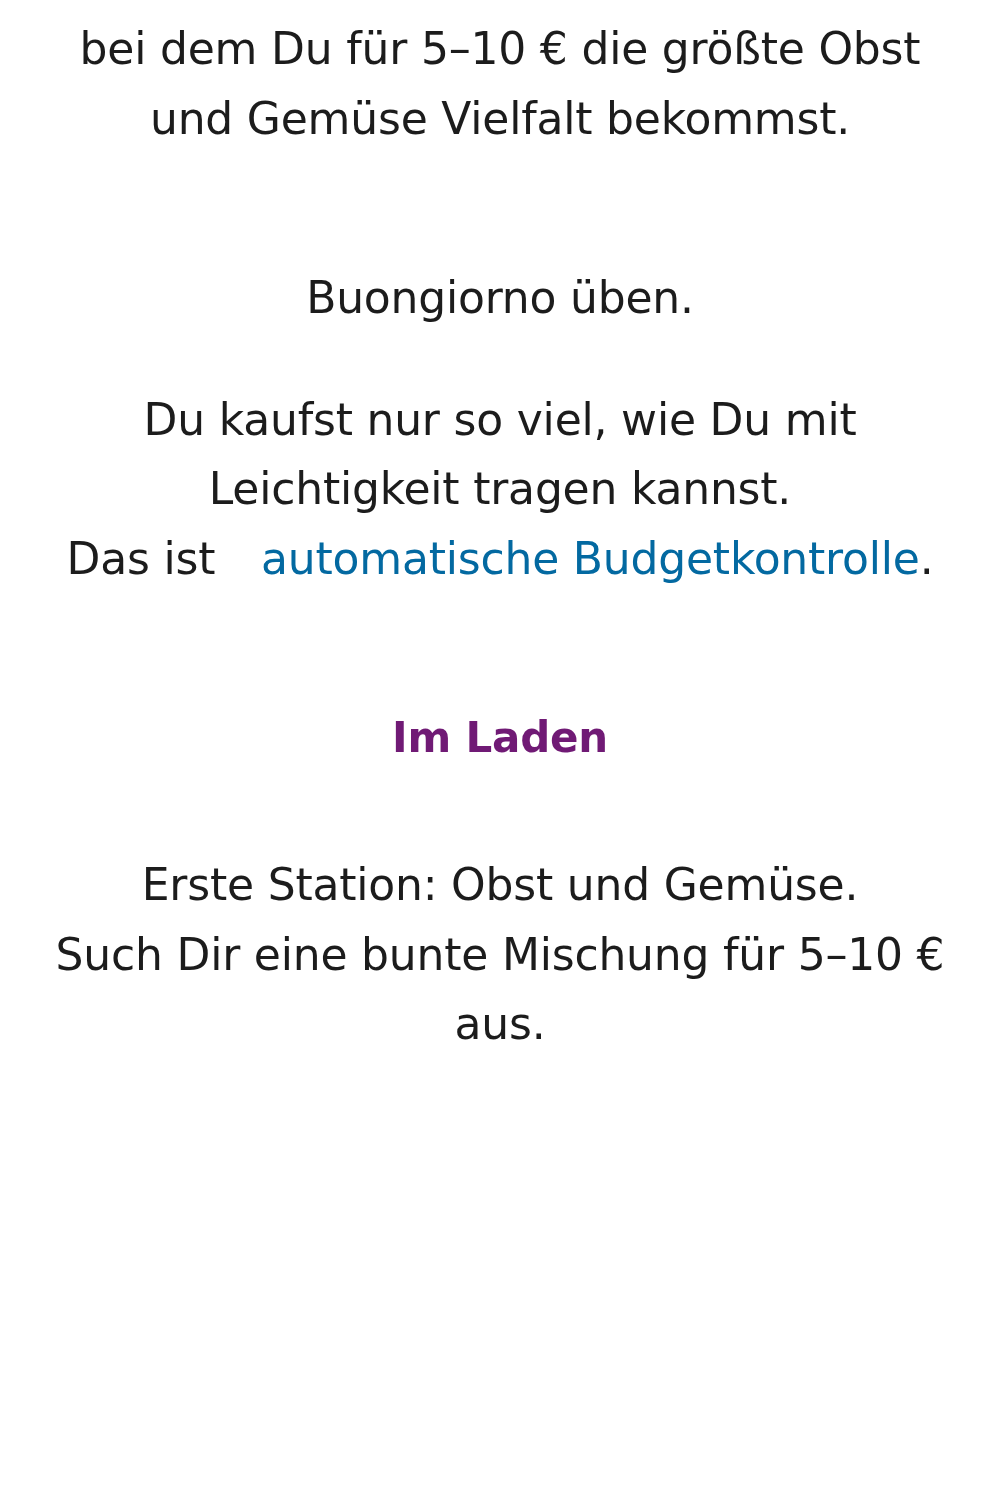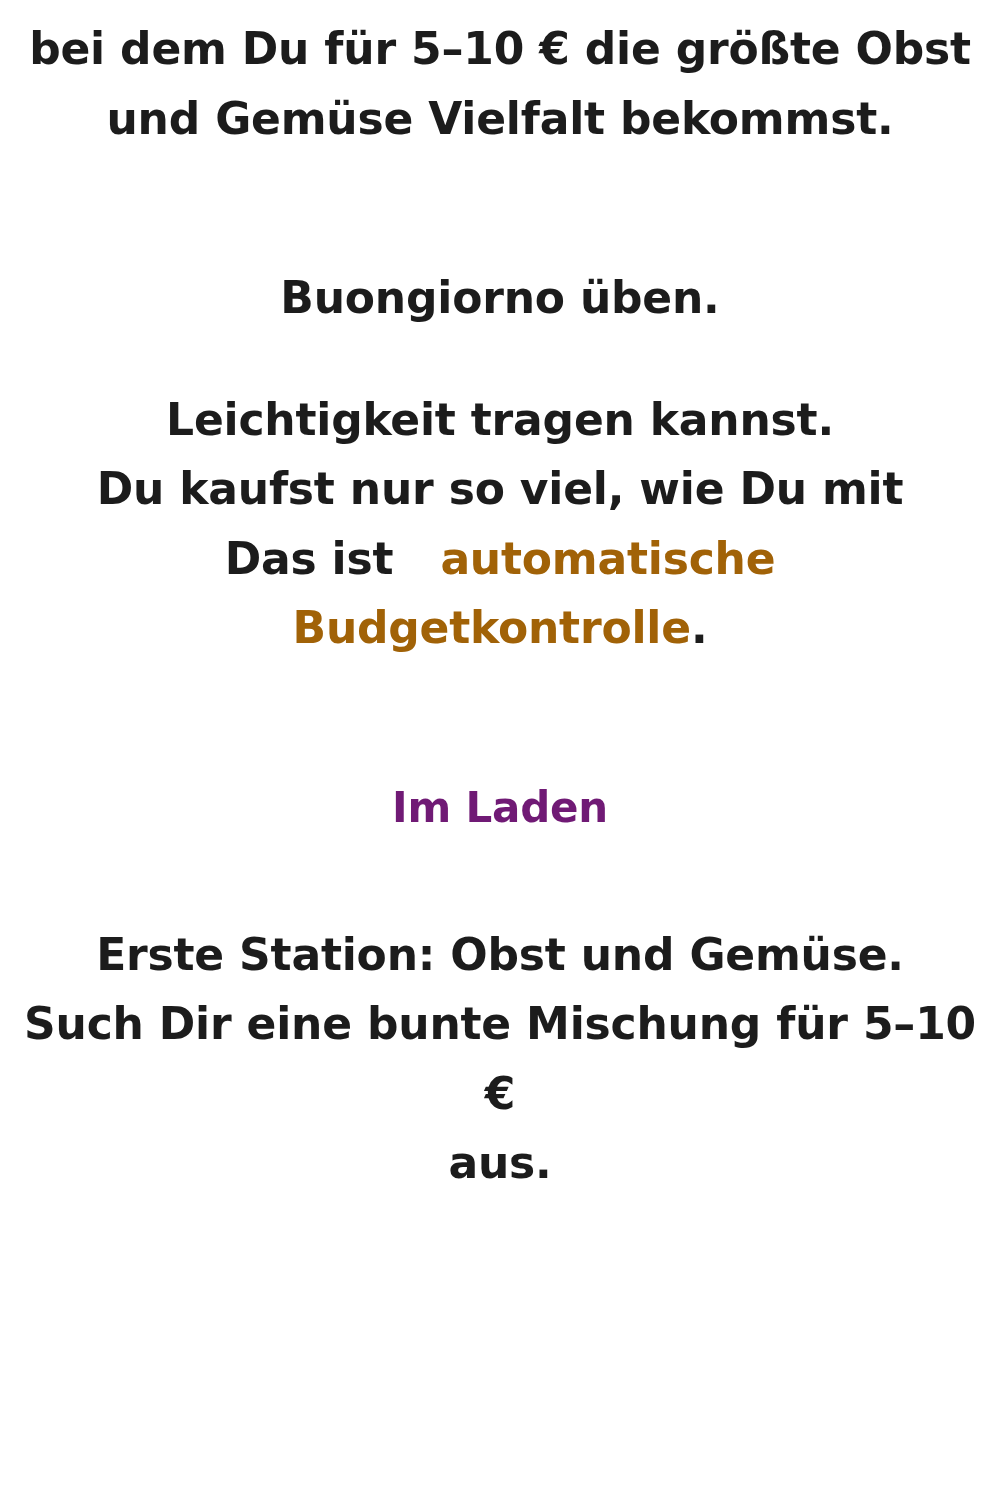--- a/index.html
+++ b/index.html
@@ -22,32 +22,32 @@
     display: flex;
     flex-direction: column;
     align-items: center;
   }
   .para {
     width: 100%;
     text-align: center;
     font-size: 44px;
     line-height: 1.58;
     color: #1c1c1c;
-    font-weight: 700;
+    font-weight: 400;
     letter-spacing: -0.2px;
   }
   .para .line {
     display: block;
   }
   .spacer-sm { height: 52px; }
   .spacer-md { height: 58px; }
   .spacer-lg { height: 120px; }
   .spacer-xl { height: 88px; }
   .accent {
-    color: #a16207;
+    color: #0369a1;
     margin-left: 32px;
   }
   .heading {
     width: 100%;
     text-align: center;
     font-size: 42px;
     font-weight: 700;
     color: #701a75;
     letter-spacing: -0.2px;
   }
@@ -72,22 +72,22 @@
 
   <div class="spacer-sm"></div>
 
   <div class="para">
     <span class="line">Buongiorno üben.</span>
   </div>
 
   <div class="spacer-sm"></div>
 
   <div class="para">
+    <span class="line">Du kaufst nur so viel, wie Du mit</span>
     <span class="line">Leichtigkeit tragen kannst.</span>
-    <span class="line">Du kaufst nur so viel, wie Du mit</span>
     <span class="line"><span>Das ist </span><span class="accent">automatische Budgetkontrolle</span><span>.</span></span>
   </div>
 
   <div class="spacer-lg"></div>
 
   <div class="heading">Im Laden</div>
 
   <div class="spacer-xl"></div>
 
   <div class="para">

